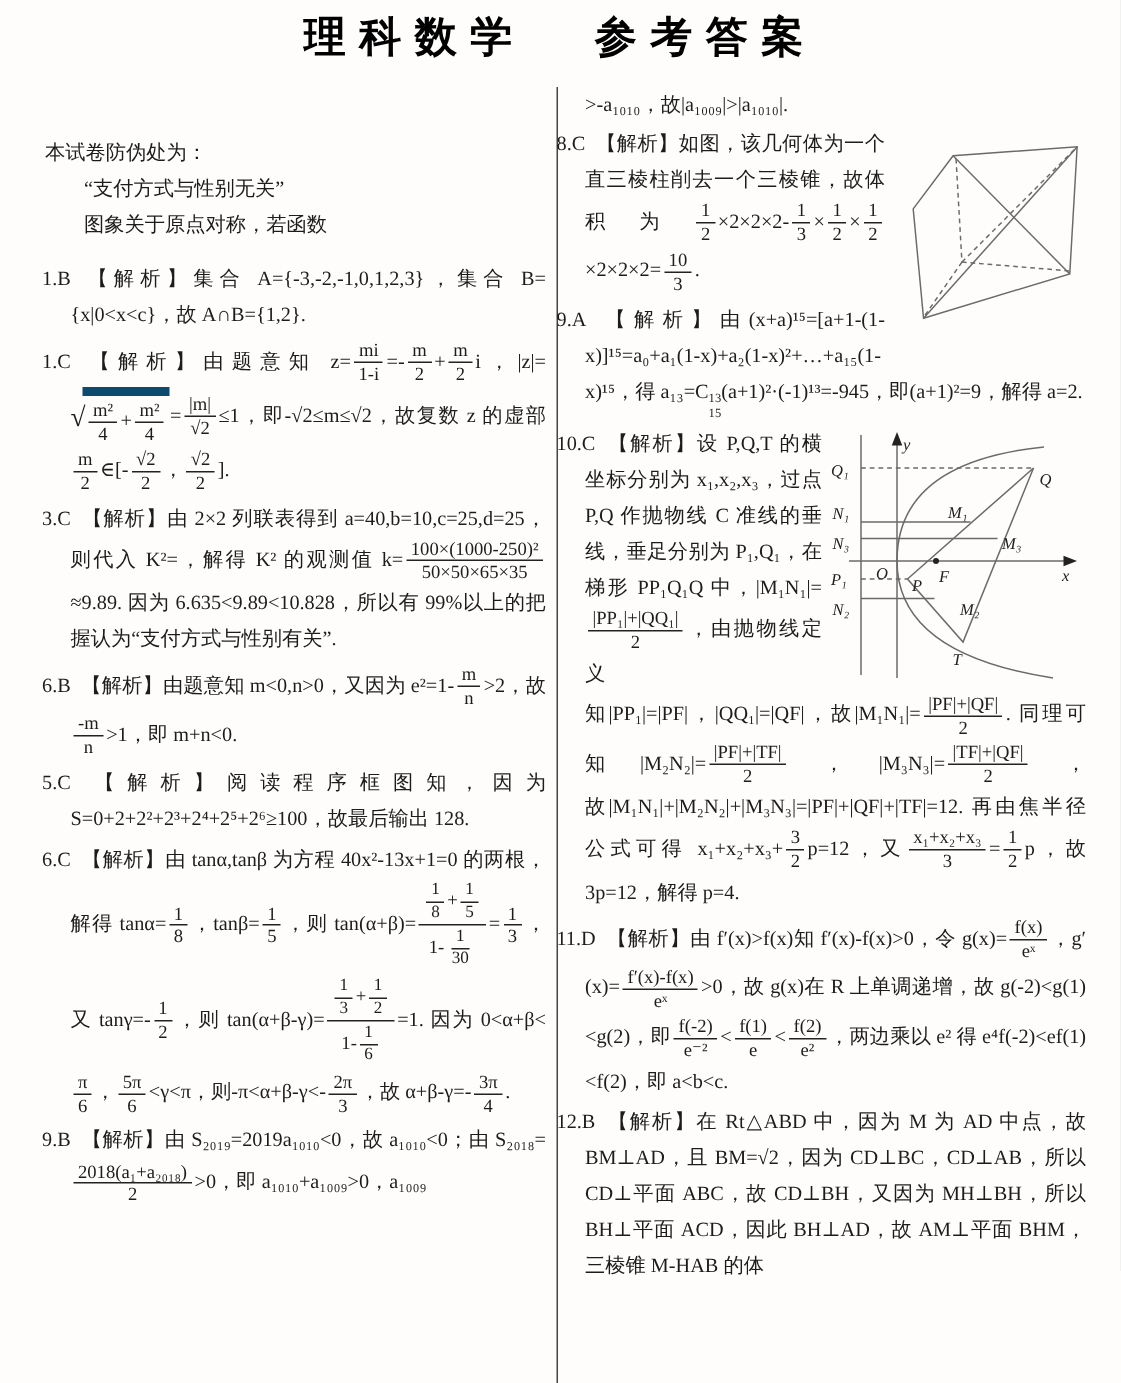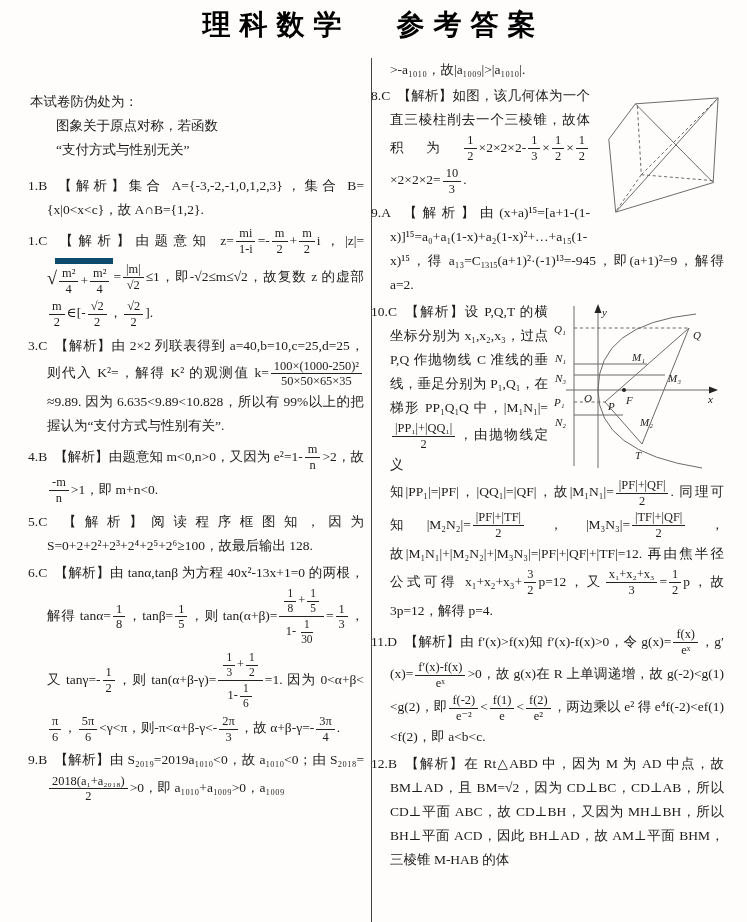--- a/index.html
+++ b/index.html
@@ -20,21 +20,21 @@
   .item .num{margin-right:7px;}
   .cont{padding-left:19px;margin-bottom:2px;}
   
   .frac{display:inline-flex;flex-direction:column;align-items:center;vertical-align:middle;
         margin:1px 2px;font-size:0.92em;line-height:1.2;text-indent:0;text-align:center;}
   .frac > .num2{padding:0 3px;border-bottom:1px solid #222;}
   .frac > .den{padding:0 3px;}
   .sqrt{display:inline-flex;align-items:center;vertical-align:middle;text-indent:0;}
   .sqrt > .sign{font-size:1.35em;margin-right:-2px;line-height:1;}
   .sqrt > .rad{border-top:6px solid #0c4a6e;padding:1px 2px 0 2px;}
-  .scripts{display:inline-flex;flex-direction:row;font-size:0.62em;line-height:1.15;
+  .scripts{display:inline-flex;flex-direction:column;font-size:0.62em;line-height:1.15;
            vertical-align:-0.45em;text-indent:0;}
   
   .fig{float:right;text-indent:0;}
   .fig-prism{width:128px;margin:0 0 4px 6px;}
   .fig-parab{width:172px;margin:2px 0 4px 4px;}
   svg{display:block;}
   .svgline{stroke:#6a6a6a;fill:none;stroke-width:1;}
   .svgdash{stroke:#6a6a6a;fill:none;stroke-width:1;stroke-dasharray:3.2,2.6;}
   .svglab{font-family:"Liberation Serif","DejaVu Serif",serif;font-style:italic;
           font-size:11px;fill:#222;}
@@ -48,22 +48,22 @@
   <div class="title">
     <span>理科数学</span>
     <span>参考答案</span>
   </div>
 
   <div class="divider"></div>
 
   <div class="col col-left">
     <div class="notice">
       <div>本试卷防伪处为：</div>
+      <div class="ind">“支付方式与性别无关”</div>
       <div class="ind">图象关于原点对称，若函数</div>
-      <div class="ind">“支付方式与性别无关”</div>
     </div>
 
     <div class="item">
       <span class="num">1.B</span><span class="body">【解析】集合 A={-3,-2,-1,0,1,2,3}，集合 B={x|0&lt;x&lt;c}，故 A∩B={1,2}.</span>
     </div>
     <div class="item">
       <span class="num">1.C</span><span class="body">【解析】由题意知 z=<span class="frac">
             <span class="num2">mi</span>
             <span class="den">1-i</span>
           </span>=-<span class="frac">
@@ -95,21 +95,21 @@
             <span class="den">2</span>
           </span>].</span>
     </div>
     <div class="item">
       <span class="num">3.C</span><span class="body">【解析】由 2×2 列联表得到 a=40,b=10,c=25,d=25，则代入 K²=，解得 K² 的观测值 k=<span class="frac">
             <span class="num2">100×(1000-250)²</span>
             <span class="den">50×50×65×35</span>
           </span>≈9.89. 因为 6.635&lt;9.89&lt;10.828，所以有 99%以上的把握认为“支付方式与性别有关”.</span>
     </div>
     <div class="item">
-      <span class="num">4.B</span><span class="body">【解析】由题意知 m&lt;0,n&gt;0，又因为 e²=1-<span class="frac">
+      <span class="num">6.B</span><span class="body">【解析】由题意知 m&lt;0,n&gt;0，又因为 e²=1-<span class="frac">
             <span class="num2">m</span>
             <span class="den">n</span>
           </span>&gt;2，故<span class="frac">
             <span class="num2">-m</span>
             <span class="den">n</span>
           </span>&gt;1，即 m+n&lt;0.</span>
     </div>
     <div class="item">
       <span class="num">5.C</span><span class="body">【解析】阅读程序框图知，因为 S=0+2+2²+2³+2⁴+2⁵+2⁶≥100，故最后输出 128.</span>
     </div>

